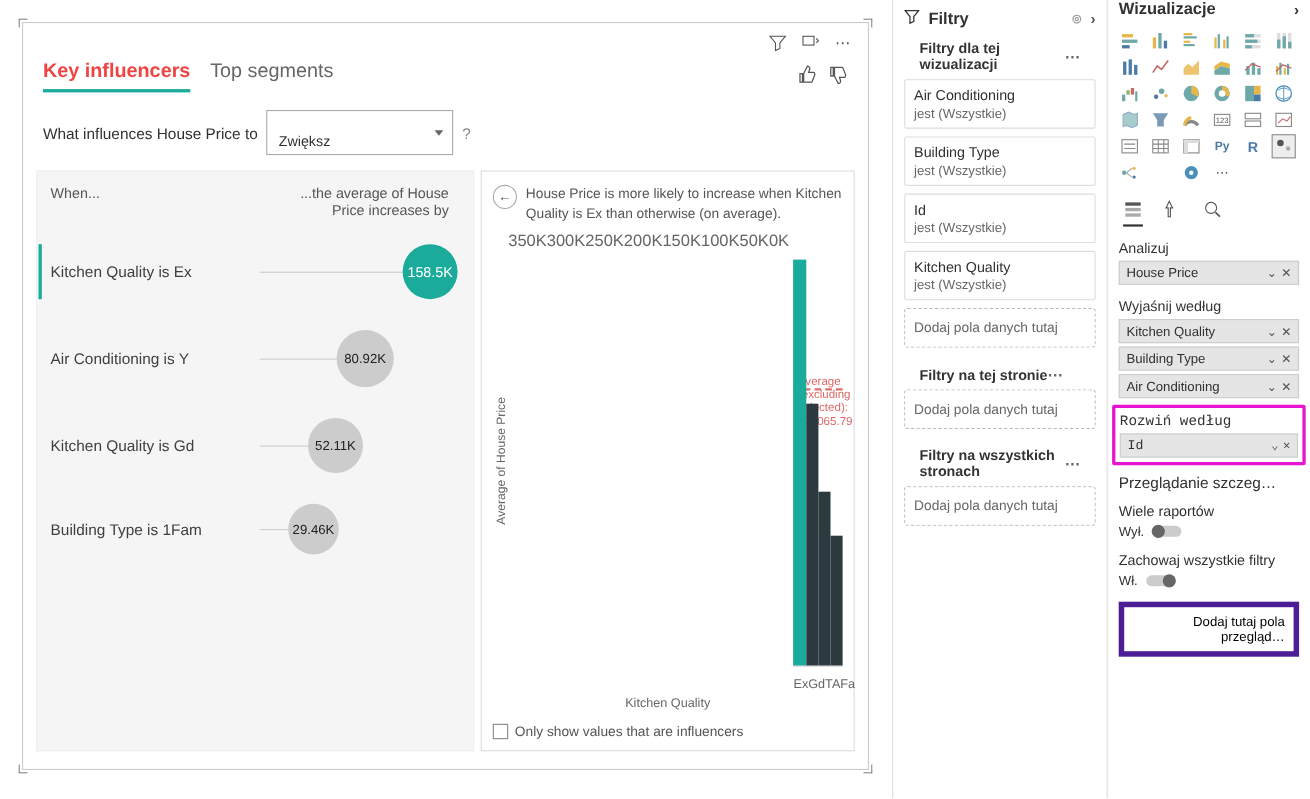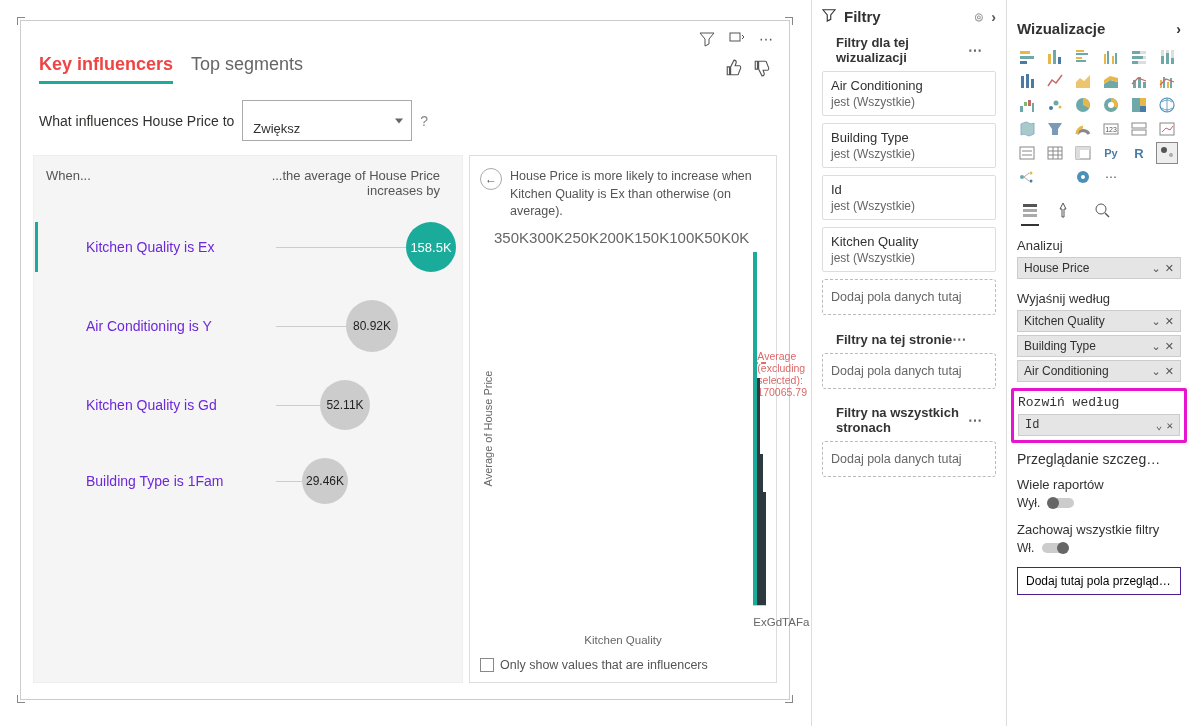--- a/index.html
+++ b/index.html
@@ -21,21 +21,21 @@
 .question-row { display: flex; align-items: center; gap: 8px; padding: 8px 18px 14px; font-size: 14px; }
 .select { border: 1px solid #aaa; padding: 20px 28px 4px 10px; position: relative; min-width: 170px; background: #fff; font-size: 13px; }
 .select::after { content: ""; position: absolute; right: 8px; top: 50%; width: 0; height: 0; border-left: 4px solid transparent; border-right: 4px solid transparent; border-top: 5px solid #666; transform: translateY(-50%);}
 .analysis-area { display: flex; gap: 6px; padding: 0 12px; }
 .inf-panel { flex: 1; background: #f5f5f5; border: 1px solid #eee; padding: 12px 6px 12px 12px; min-height: 528px; }
 .inf-head-row { display: flex; color: #555; font-size: 13px; margin-bottom: 24px; }
 .inf-head-left { width: 210px; }
 .inf-head-right { text-align: right; flex: 1; padding-right: 16px; }
 .inf-item { display: flex; align-items: center; margin-bottom: 28px; }
 .inf-item.active { border-left: 3px solid #1AAB9B; padding-left: 8px; margin-left: -11px; }
-.inf-label { width: 190px; color: #6d28d9; font-size: 14px; margin-left: 40px; }
+.inf-label { width: 190px; color: #404040; font-size: 14px; }
 .inf-bar-area { display: flex; align-items: center; gap: 0; flex: 1; }
 .inf-bar-line { height: 1px; background: #ccc; }
 .bubble { border-radius: 50%; display: flex; align-items: center; justify-content: center; font-size: 12px; flex-shrink: 0; }
 .bubble.top { background: #1AAB9B; color: #fff; width: 50px; height: 50px; font-size: 13px; }
 .bubble.grey { background: #ccc; color: #222; }
 .chart-panel { width: 340px; border: 1px solid #ddd; background: #fff; padding: 12px 10px 10px; display: flex; flex-direction: column; position: relative; }
 .chart-title-row { display: flex; gap: 8px; color: #555; font-size: 12.5px; line-height: 1.4; margin-bottom: 8px; }
 .chart-back { border: 1px solid #aaa; border-radius: 50%; width: 22px; height: 22px; display: flex; align-items: center; justify-content: center; font-size: 12px; flex-shrink: 0; cursor: pointer; }
 .chart-body { flex: 1; position: relative; display: flex; }
 .y-axis-label { writing-mode: vertical-rl; transform: rotate(180deg); font-size: 11px; color: #666; text-align: center; padding-right: 2px; }
@@ -53,34 +53,34 @@
 .filters-pane { width: 195px; border-left: 1px solid #ddd; padding: 8px 10px; font-size: 13px; }
 .pane-head { display: flex; align-items: center; gap: 8px; font-weight: 600; font-size: 15px; margin-bottom: 6px; }
 .pane-head .spacer { flex: 1; }
 .pane-head svg { width: 14px; height: 14px; }
 .filter-section-title { font-size: 13px; color: #333; margin: 10px 14px 6px; display: flex; align-items: center; font-weight: bold; }
 .dots { color: #666; font-size: 14px; }
 .filter-card { border: 1px solid #ddd; padding: 6px 8px; border-radius: 2px; margin-bottom: 7px; font-size: 13px; background: #fff; }
 .filter-card .sub { color: #666; font-size: 12px; margin-top: 2px; }
 .add-field-box { border: 1px dashed #bbb; padding: 10px 8px; color: #666; font-size: 12.5px; border-radius: 3px; margin-bottom: 16px; }
 
-.viz-pane { width: 185px; border-left: 1px solid #ddd; padding: 20px 10px; font-size: 13px; }
+.viz-pane { width: 185px; border-left: 1px solid #ddd; padding: 0 10px; font-size: 13px; }
 .viz-pane .pane-head { margin-bottom: 10px; }
 .viz-grid { display: grid; grid-template-columns: repeat(6, 1fr); gap: 4px; }
 .viz-icon { width: 20px; height: 20px; display: flex; align-items: center; justify-content: center; font-size: 7px; cursor: pointer; }
 .viz-icon.selected { outline: 1.5px solid #888; background: #eee; }
 .field-section-title { font-size: 13px; color: #333; margin: 12px 0 4px; }
 .field-pill { background: #e5e5e5; border: 1px solid #ccc; padding: 3px 6px; font-size: 12px; display: flex; align-items: center; justify-content: space-between; margin-bottom: 3px; cursor: pointer; }
 .field-pill .actions { display: flex; gap: 4px; color: #555; font-size: 11px; }
 .highlight-box { border: 3px solid #E815D0; padding: 4px; margin: 6px -6px 8px; border-radius: 2px; font-family: Liberation Mono, monospace; }
 .toggle-row { display: flex; align-items: center; gap: 8px; margin: 4px 0 12px; font-size: 12px; }
 .toggle { width: 26px; height: 10px; border-radius: 5px; background: #ccc; position: relative; }
 .toggle::after { content: ""; position: absolute; width: 12px; height: 12px; border-radius: 50%; background: #666; top: -1px; left: -1px; }
 .toggle.on::after { left: auto; right: -1px; }
-.add-drill-btn { border: 1px solid #4c1d95; padding: 6px 8px; font-size: 12px; background: #fff; width: 100%; text-align: left; cursor: pointer; }
+.add-drill-btn { border: 5px solid #4c1d95; padding: 6px 8px; font-size: 12px; background: #fff; width: 100%; text-align: right; cursor: pointer; }
 
 .sub-panel-icons { display: flex; gap: 18px; margin: 14px 0 8px; justify-content: flex-start; padding-left: 4px; }
 .sub-panel-icons svg { width: 18px; height: 18px; cursor: pointer; }
 </style>
 </head>
 <body>
 
 <div class="canvas">
   <div class="visual-card">
     <div class="corner tl"></div>

